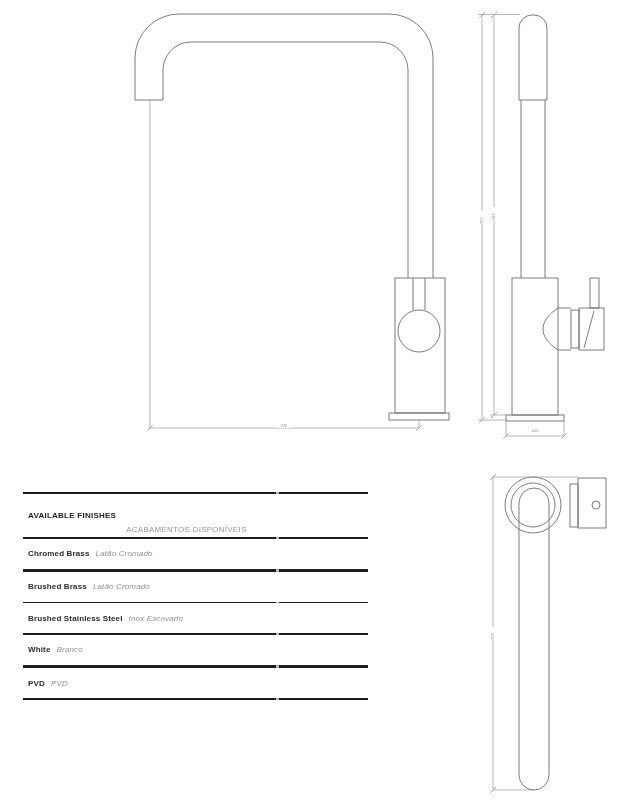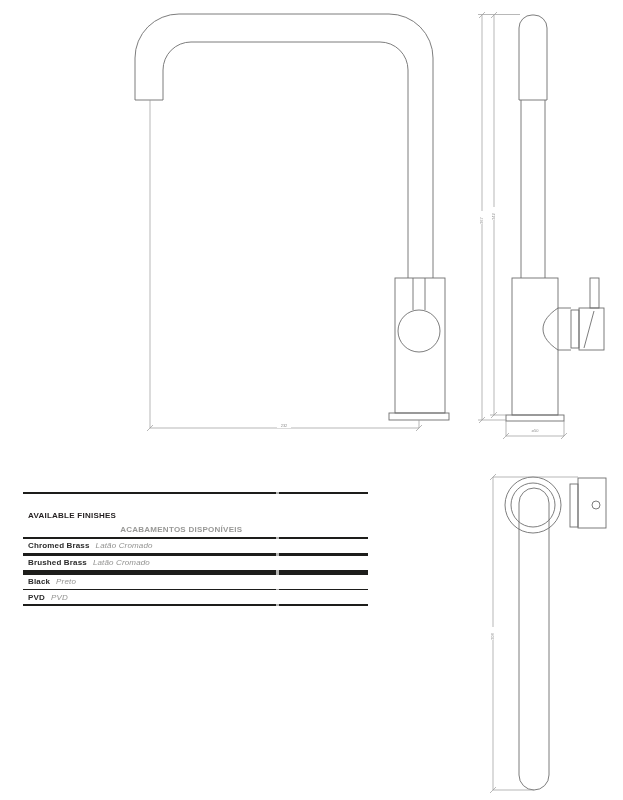--- a/index.html
+++ b/index.html
@@ -12,27 +12,27 @@
 
   
   .finishes{
     position:absolute;left:23px;top:492px;width:345px;
   }
   .rule{
     height:1.6px;width:100%;
     background:linear-gradient(90deg,#1d1d1b 0%,#1d1d1b 73.2%,#b5b5b3 73.2%,#b5b5b3 74.2%,#1d1d1b 74.2%,#1d1d1b 100%);
   }
   .t-header{
-    height:43.4px;display:flex;align-items:center;gap:4px;padding-left:5px;
+    height:43.4px;display:flex;align-items:center;gap:10px;padding-left:5px;
     font-size:8px;letter-spacing:.25px;
   }
   .t-header .en{font-weight:bold;color:#231f20;}
-  .t-header .pt{font-weight:bold;color:#999997;margin-top:28px;}
+  .t-header .pt{font-weight:normal;color:#999997;margin-top:28px;}
   .t-row{
-    height:14px;display:flex;align-items:center;gap:6px;padding-left:5px;
+    height:30px;display:flex;align-items:center;gap:6px;padding-left:5px;
     font-size:8px;letter-spacing:.15px;
   }
   .t-row .en{font-weight:bold;color:#2b2b2b;}
   .t-row .pt{color:#929290;font-style:italic;}
 
   
   .draw{stroke:#6e6e6e;stroke-width:0.9;fill:none;}
   .dim{stroke:#9a9a9a;stroke-width:0.7;fill:none;}
   .dimtext{fill:#8f8f8f;font-size:4px;font-family:"Liberation Sans",sans-serif;}
 </style>
@@ -145,28 +145,32 @@
   <div class="rule"></div>
 
   <div class="rule"></div>
 
   <div class="t-row">
     <span class="en">Brushed Brass</span>
     <span class="pt">Latão Cromado</span>
   </div>
   <div class="rule"></div>
 
-  <div class="rule"></div>
-
+  <div class="t-row">
+    <span class="en">Brushed Stainless Steel</span>
+    <span class="pt">Inox Escovado</span>
+  </div>
   <div class="rule"></div>
 
   <div class="t-row">
-    <span class="en">Black</span>
-    <span class="pt">Preto</span>
+    <span class="en">White</span>
+    <span class="pt">Branco</span>
   </div>
+  <div class="rule"></div>
+
   <div class="rule"></div>
 
   <div class="t-row">
     <span class="en">PVD</span>
     <span class="pt">PVD</span>
   </div>
   <div class="rule"></div>
 </div>
 
 </body></html>

